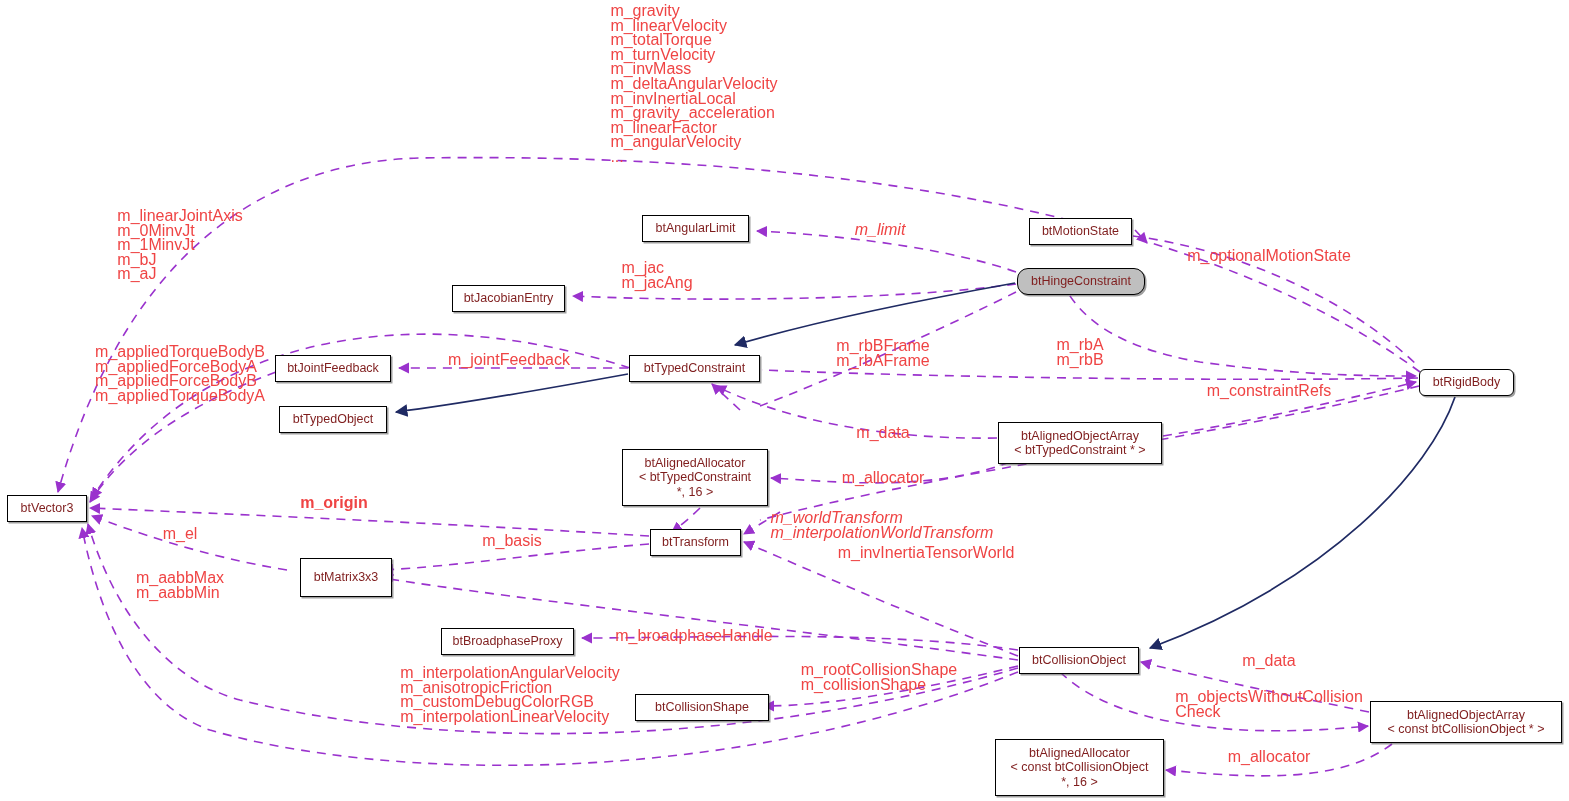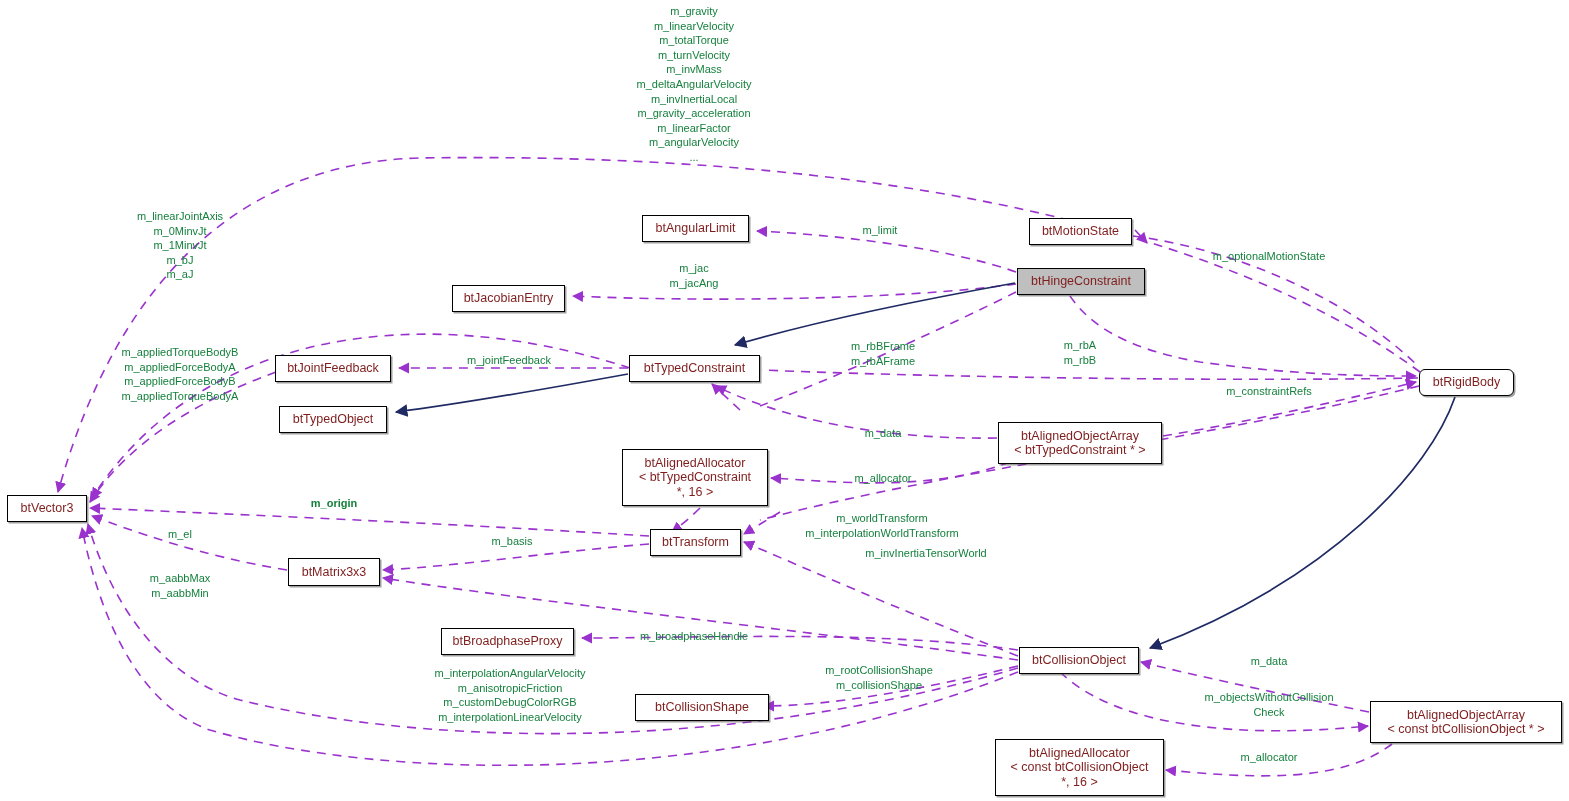--- a/index.html
+++ b/index.html
@@ -45,24 +45,24 @@
   }
   .node.highlight {
     background: #bfbfbf;
   }
   .node .nline {
     display: block;
   }
   
   .elabel {
     position: absolute;
-    font-size: 11px;
+    font-size: 16px;
     line-height: 14.6px;
-    color: #15803d;
-    text-align: center;
+    color: #ef4444;
+    text-align: left;
     white-space: pre;
     background: transparent;
     z-index: 4;
     transform: translateX(-50%);
   }
 </style>
 </head>
 <body>
 
 <div id="diagram">
@@ -139,31 +139,31 @@
     <g fill="none" stroke="#1f2a63" stroke-width="1.7" marker-end="url(#ah-navy)">
       <path d="M 1015 283 C 920 300 820 320 735 345"></path>
       <path d="M 628 374 C 540 390 460 404 396 412"></path>
       <path d="M 1455 397 C 1430 470 1330 580 1150 648"></path>
     </g>
   </svg>
 
   <div id="nodes-layer">
       <div class="node" style="left: 642px; top: 215px; width: 107px; height: 27px;"><span class="nline">btAngularLimit</span></div>
       <div class="node" style="left: 1029px; top: 218px; width: 103px; height: 27px;"><span class="nline">btMotionState</span></div>
-      <div class="node highlight" style="left: 1017px; top: 268px; width: 128px; height: 27px;"><span class="nline">btHingeConstraint</span></div>
+      <div class="node highlight" style="left: 1017px; top: 268px; width: 128px; height: 27px; border-radius: 11px;"><span class="nline">btHingeConstraint</span></div>
       <div class="node" style="left: 452px; top: 285px; width: 113px; height: 27px;"><span class="nline">btJacobianEntry</span></div>
       <div class="node" style="left: 275px; top: 355px; width: 116px; height: 27px;"><span class="nline">btJointFeedback</span></div>
       <div class="node" style="left: 629px; top: 355px; width: 131px; height: 27px;"><span class="nline">btTypedConstraint</span></div>
       <div class="node" style="left: 1419px; top: 369px; width: 95px; height: 27px; border-radius: 6px;"><span class="nline">btRigidBody</span></div>
       <div class="node" style="left: 279px; top: 406px; width: 108px; height: 27px;"><span class="nline">btTypedObject</span></div>
       <div class="node" style="left: 998px; top: 422px; width: 164px; height: 42px;"><span class="nline">btAlignedObjectArray</span><span class="nline">&lt; btTypedConstraint * &gt;</span></div>
       <div class="node" style="left: 622px; top: 449px; width: 146px; height: 57px;"><span class="nline">btAlignedAllocator</span><span class="nline">&lt; btTypedConstraint</span><span class="nline">*, 16 &gt;</span></div>
       <div class="node" style="left: 7px; top: 495px; width: 80px; height: 27px;"><span class="nline">btVector3</span></div>
       <div class="node" style="left: 650px; top: 529px; width: 91px; height: 27px;"><span class="nline">btTransform</span></div>
-      <div class="node" style="left: 288px; top: 558px; width: 92px; height: 28px;"><span class="nline">btMatrix3x3</span></div>
+      <div class="node" style="left: 300px; top: 558px; width: 92px; height: 39px;"><span class="nline">btMatrix3x3</span></div>
       <div class="node" style="left: 441px; top: 628px; width: 133px; height: 27px;"><span class="nline">btBroadphaseProxy</span></div>
       <div class="node" style="left: 1019px; top: 647px; width: 120px; height: 27px;"><span class="nline">btCollisionObject</span></div>
       <div class="node" style="left: 635px; top: 694px; width: 134px; height: 27px;"><span class="nline">btCollisionShape</span></div>
       <div class="node" style="left: 1370px; top: 701px; width: 192px; height: 42px;"><span class="nline">btAlignedObjectArray</span><span class="nline">&lt; const btCollisionObject * &gt;</span></div>
       <div class="node" style="left: 995px; top: 739px; width: 169px; height: 57px;"><span class="nline">btAlignedAllocator</span><span class="nline">&lt; const btCollisionObject</span><span class="nline">*, 16 &gt;</span></div>
     </div>
   <div id="labels-layer">
       <div class="elabel" style="left: 694px; top: 4px;">m_gravity
 m_linearVelocity
 m_totalTorque
@@ -173,38 +173,38 @@
 m_invInertiaLocal
 m_gravity_acceleration
 m_linearFactor
 m_angularVelocity
 ...</div>
       <div class="elabel" style="left: 180px; top: 209px;">m_linearJointAxis
 m_0MinvJt
 m_1MinvJt
 m_bJ
 m_aJ</div>
-      <div class="elabel" style="left: 880px; top: 223px;">m_limit</div>
+      <div class="elabel" style="left: 880px; top: 223px; font-style: italic;">m_limit</div>
       <div class="elabel" style="left: 1269px; top: 249px;">m_optionalMotionState</div>
-      <div class="elabel" style="left: 694px; top: 261px;">m_jac
+      <div class="elabel" style="left: 657px; top: 261px;">m_jac
 m_jacAng</div>
       <div class="elabel" style="left: 1080px; top: 338px;">m_rbA
 m_rbB</div>
       <div class="elabel" style="left: 883px; top: 339px;">m_rbBFrame
 m_rbAFrame</div>
       <div class="elabel" style="left: 180px; top: 345px;">m_appliedTorqueBodyB
 m_appliedForceBodyA
 m_appliedForceBodyB
 m_appliedTorqueBodyA</div>
       <div class="elabel" style="left: 509px; top: 353px;">m_jointFeedback</div>
       <div class="elabel" style="left: 1269px; top: 384px;">m_constraintRefs</div>
       <div class="elabel" style="left: 883px; top: 426px;">m_data</div>
       <div class="elabel" style="left: 883px; top: 471px;">m_allocator</div>
       <div class="elabel" style="left: 334px; top: 496px; font-weight: bold;">m_origin</div>
-      <div class="elabel" style="left: 882px; top: 511px;">m_worldTransform
+      <div class="elabel" style="left: 882px; top: 511px; font-style: italic;">m_worldTransform
 m_interpolationWorldTransform</div>
       <div class="elabel" style="left: 180px; top: 527px;">m_el</div>
       <div class="elabel" style="left: 512px; top: 534px;">m_basis</div>
       <div class="elabel" style="left: 180px; top: 571px;">m_aabbMax
 m_aabbMin</div>
       <div class="elabel" style="left: 883px; top: 546px; margin-left: 43px;">m_invInertiaTensorWorld</div>
       <div class="elabel" style="left: 694px; top: 629px;">m_broadphaseHandle</div>
       <div class="elabel" style="left: 1269px; top: 654px;">m_data</div>
       <div class="elabel" style="left: 510px; top: 666px;">m_interpolationAngularVelocity
 m_anisotropicFriction

